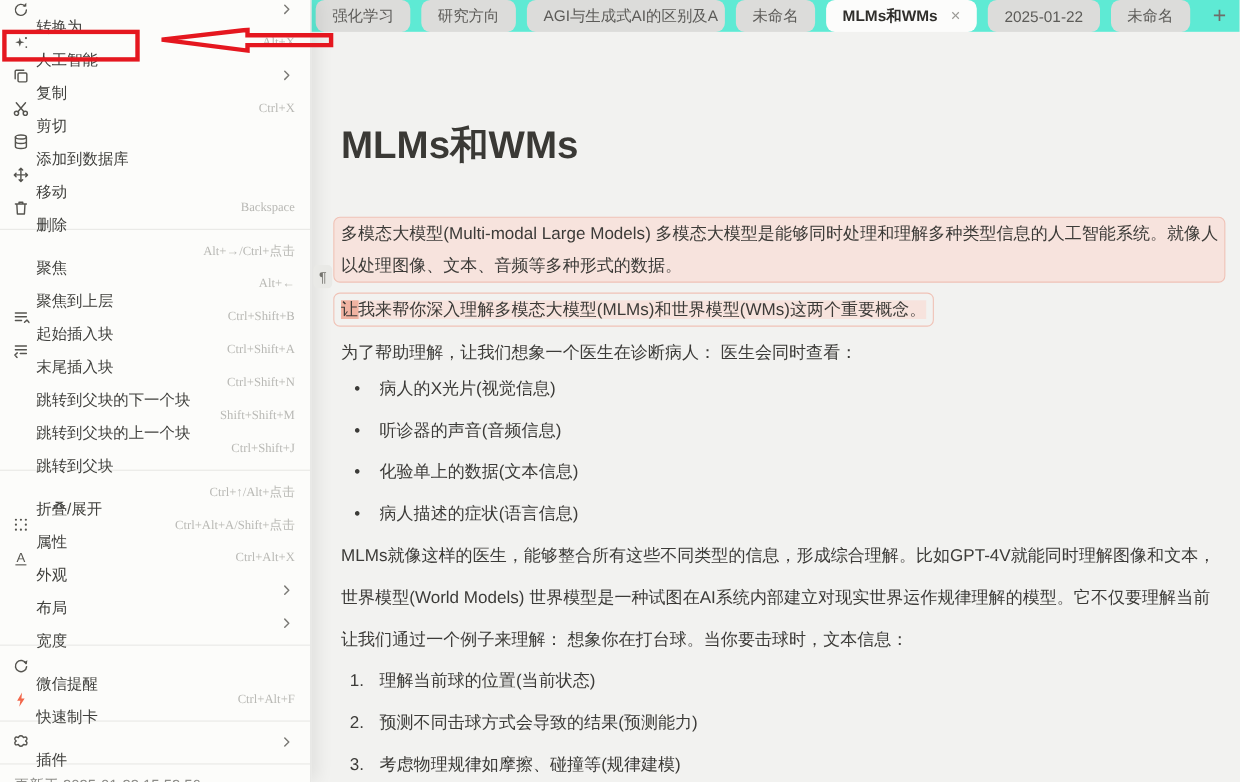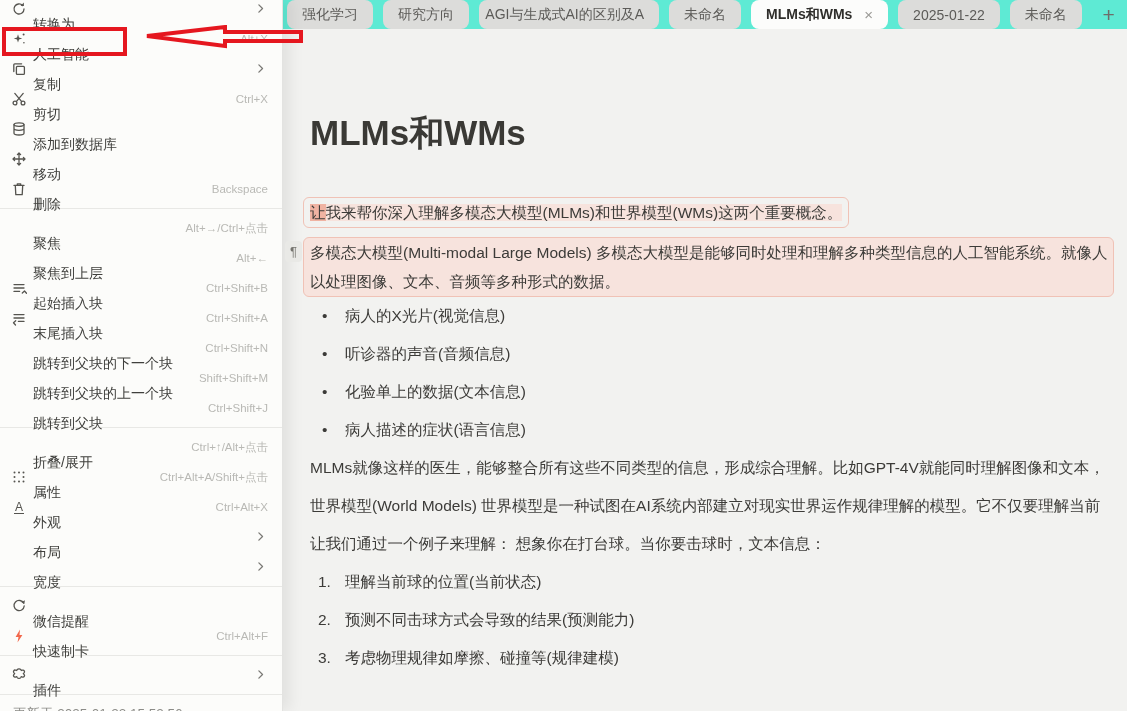--- a/index.html
+++ b/index.html
@@ -8,39 +8,39 @@
   .screen { position:absolute; inset:0; width:1127px; height:711px; overflow:hidden; }
 
   
   .ctx-menu { position:absolute; left:0; top:0; width:283px; height:711px; background:#fcfcfa;
               border-right:1px solid #e3e3e1; box-shadow:7px 0 14px rgba(0,0,0,.07); z-index:10; overflow:hidden; }
   .menu-scroll { margin-top:-6px; }
   .menu-item { height:30px; display:flex; align-items:center; padding:0 14px 0 11px; cursor:pointer; }
   .menu-item .mi-icon { width:16px; height:16px; margin-right:6px; flex:0 0 16px; display:inline-flex;
                         align-items:center; justify-content:center; color:#55544f; font-size:13px; }
   .menu-item .mi-label { font-size:14px; color:#40403d; white-space:nowrap;margin-top:31px; }
-  .menu-item .mi-shortcut { margin-left:auto; font-family:Liberation Sans, sans-serif;
+  .menu-item .mi-shortcut { margin-left:auto; font-family:Liberation Serif, serif;
                             font-size:11.5px; color:#b9b9b5; white-space:nowrap; padding-left:8px; }
   .menu-item .mi-chevron { margin-left:auto; width:14px; height:14px; color:#7a7975; display:inline-flex; }
   .menu-sep { border-top:1px solid #e8e8e5; margin:4px 0; }
   .menu-updated { font-size:13.5px; color:#8c8c88; padding:6px 0 0 13px; white-space:nowrap; }
   .appearance-glyph { font-size:12px; color:#55544f; border-bottom:1.6px solid #55544f; line-height:12px; padding:0 1px; }
   svg.ic { width:16px; height:16px; }
   svg.ic .st { fill:none; stroke:#55544f; stroke-width:1.3; stroke-linecap:round; stroke-linejoin:round; }
   svg.ic .fl { fill:#55544f; stroke:none; }
   svg.ic .bolt { fill:#f2684c; stroke:none; }
   svg.chev { width:13px; height:13px; }
   svg.chev path { fill:none; stroke:#7a7975; stroke-width:1.6; stroke-linecap:round; stroke-linejoin:round; }
 
   
   .tabbar { position:absolute; left:283px; top:0; right:0; height:29px; background:#5eead4;
             display:flex; align-items:stretch; padding-left:4px; overflow:hidden; }
   .tab { display:flex; align-items:center; background:#dcdcda; border-radius:8px; margin-right:10px;
          padding:0 15px; font-size:14px; color:#5c5b58; white-space:nowrap; overflow:hidden; cursor:pointer; }
-  .tab.truncate { max-width:180px;justify-content:flex-end; }
+  .tab.truncate { max-width:180px; }
   .tab.active { background:#fcfcfb; color:#2f2e2b; font-weight:bold; }
   .tab .tab-close { font-weight:normal; color:#9a9995; font-size:15px; margin-left:12px; line-height:1; }
   .tab-add { display:flex; align-items:center; justify-content:center; width:34px; color:#6e6d69;
              font-size:21px; cursor:pointer; }
 
   
   .editor { position:absolute; left:283px; top:29px; right:0; bottom:0; background:#f2f2f0;
             overflow:hidden; padding:80px 0 0 27px; }
   .doc-title { font-size:35px; line-height:48px; font-weight:bold; color:#3a3935; margin-bottom:40px; white-space:nowrap; }
   .blk { font-size:15.5px; line-height:29px; color:#3c3b38; margin-bottom:9px; white-space:nowrap; }
@@ -91,27 +91,28 @@
       </div>
       <div class="tab">
         <span>未命名</span>
       </div>
       <div class="tab-add">+</div>
     </div>
 
   <div class="editor">
     <h1 class="doc-title">MLMs和WMs</h1>
     <div id="doc-blocks">
-        <div class="blk blk-box">
-          <span class="hl"><span class="hl-first">让</span>我来帮你深入理解多模态大模型(MLMs)和世界模型(WMs)这两个重要概念。</span>
-        </div>
         <div class="blk blk-box filled">
           <div>多模态大模型(Multi-modal Large Models) 多模态大模型是能够同时处理和理解多种类型信息的人工智能系统。就像人</div>
           <div>以处理图像、文本、音频等多种形式的数据。</div>
         </div>
+        <div class="blk blk-box">
+          <span class="hl"><span class="hl-first">让</span>我来帮你深入理解多模态大模型(MLMs)和世界模型(WMs)这两个重要概念。</span>
+        </div>
+        <div class="blk">为了帮助理解，让我们想象一个医生在诊断病人： 医生会同时查看：</div>
         <ul class="blk-list">
           <li><span class="marker">•</span>病人的X光片(视觉信息)</li>
           <li><span class="marker">•</span>听诊器的声音(音频信息)</li>
           <li><span class="marker">•</span>化验单上的数据(文本信息)</li>
           <li><span class="marker">•</span>病人描述的症状(语言信息)</li>
         </ul>
         <div class="blk">MLMs就像这样的医生，能够整合所有这些不同类型的信息，形成综合理解。比如GPT-4V就能同时理解图像和文本，</div>
         <div class="blk">世界模型(World Models) 世界模型是一种试图在AI系统内部建立对现实世界运作规律理解的模型。它不仅要理解当前</div>
         <div class="blk">让我们通过一个例子来理解： 想象你在打台球。当你要击球时，文本信息：</div>
         <ol class="blk-list">

